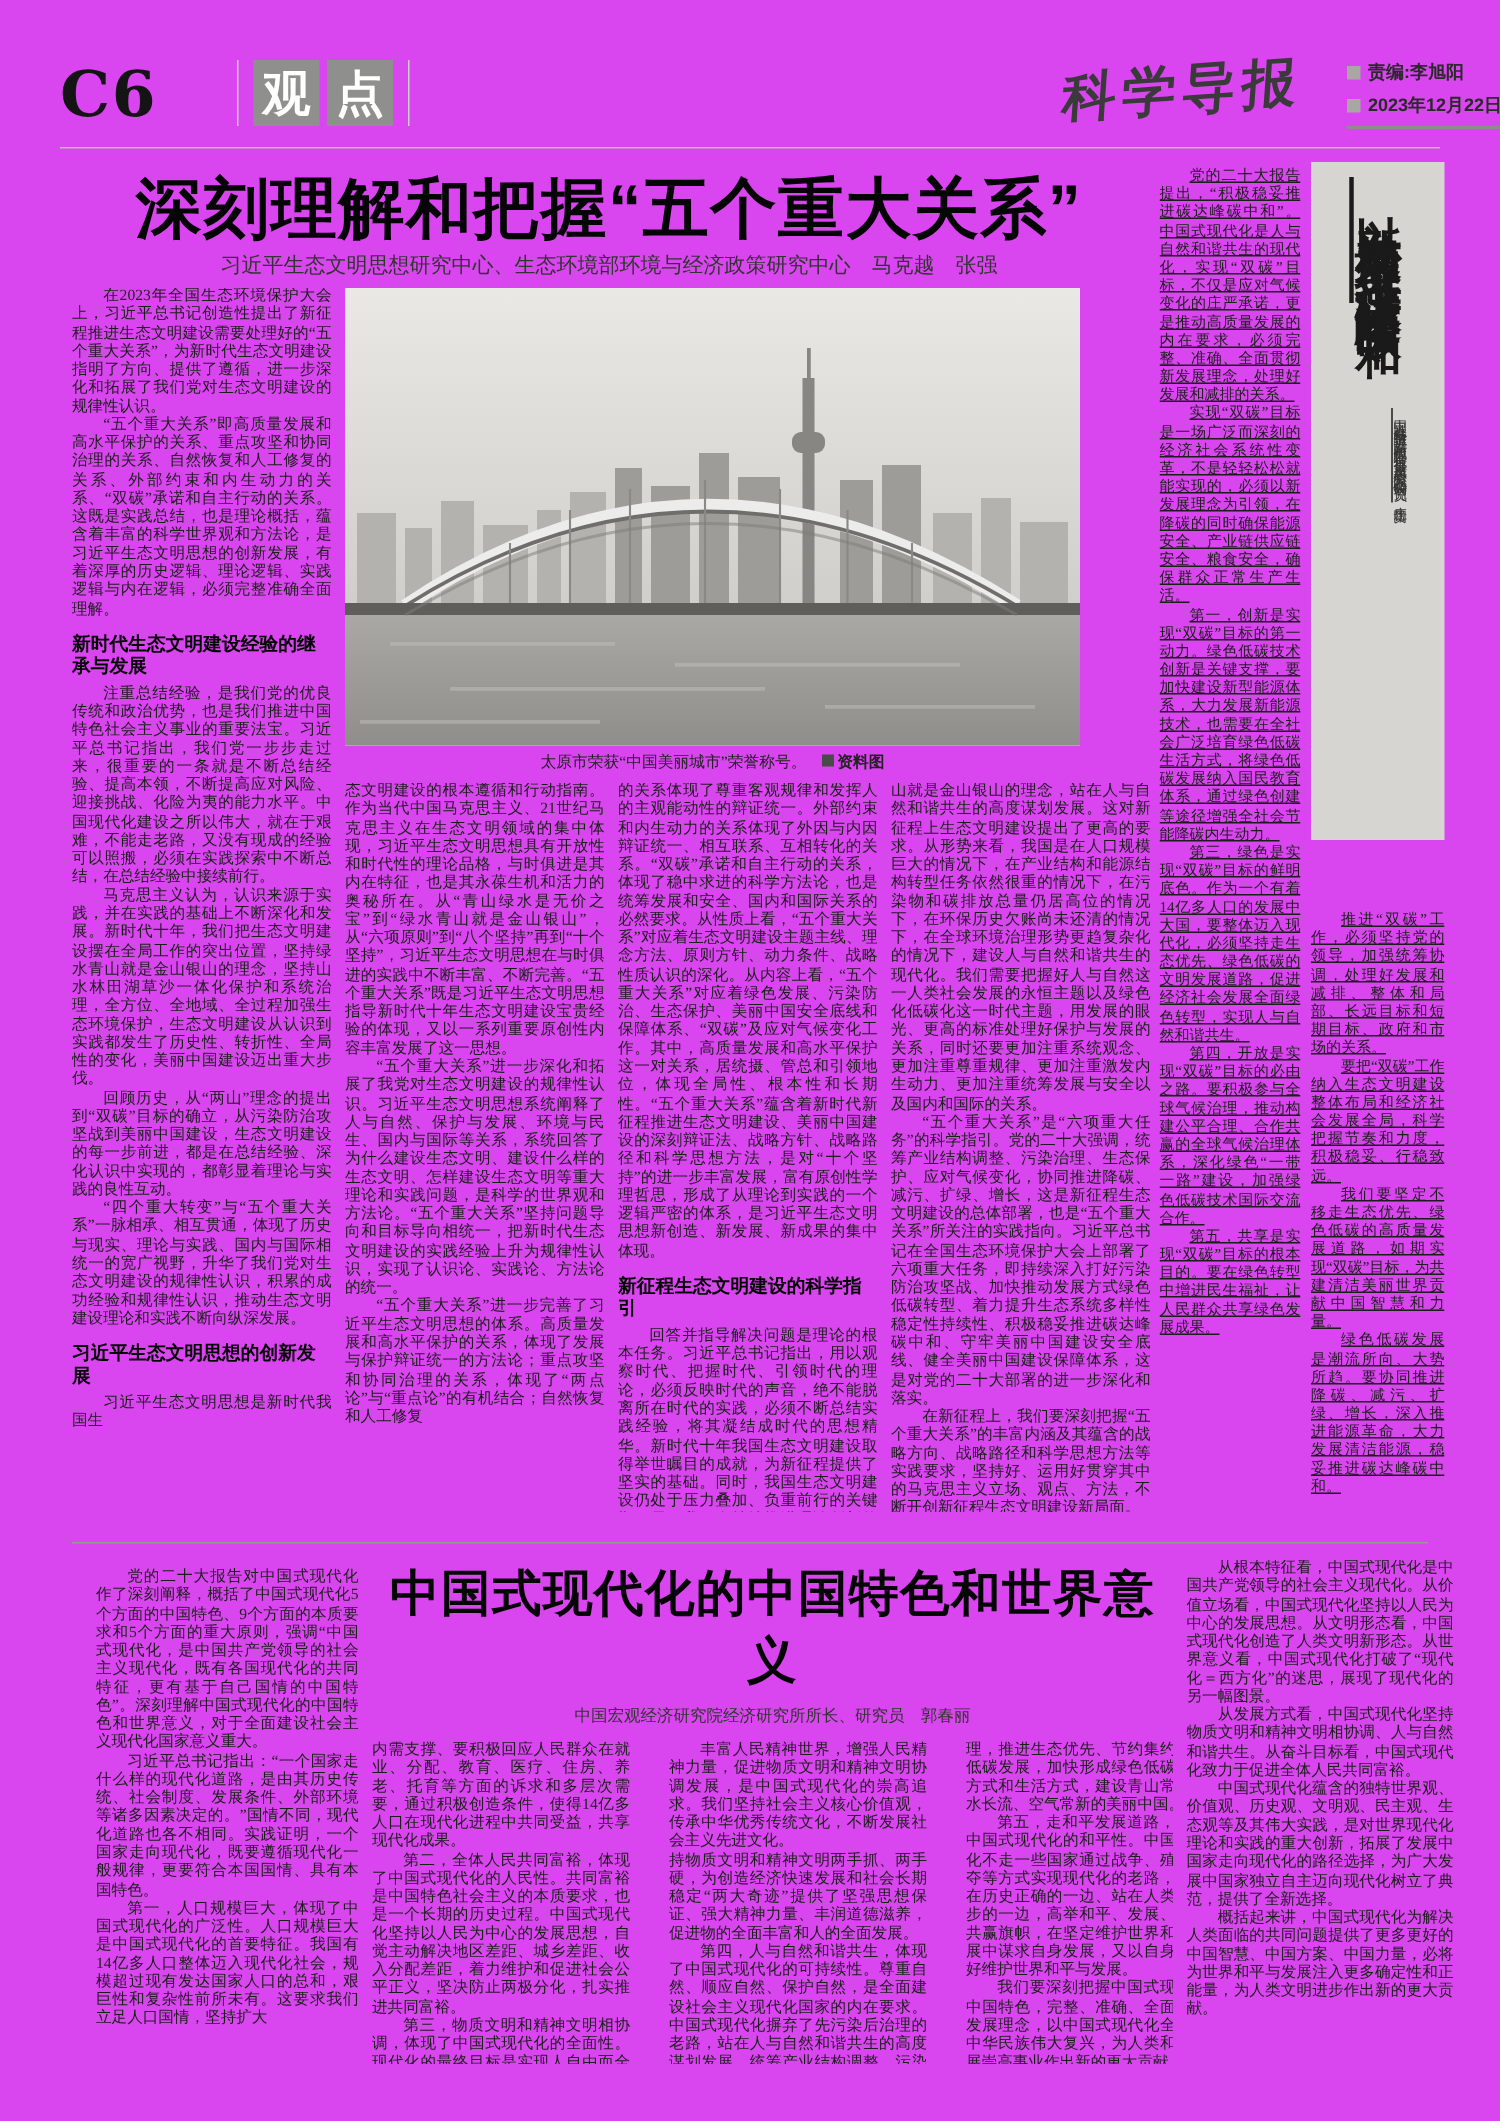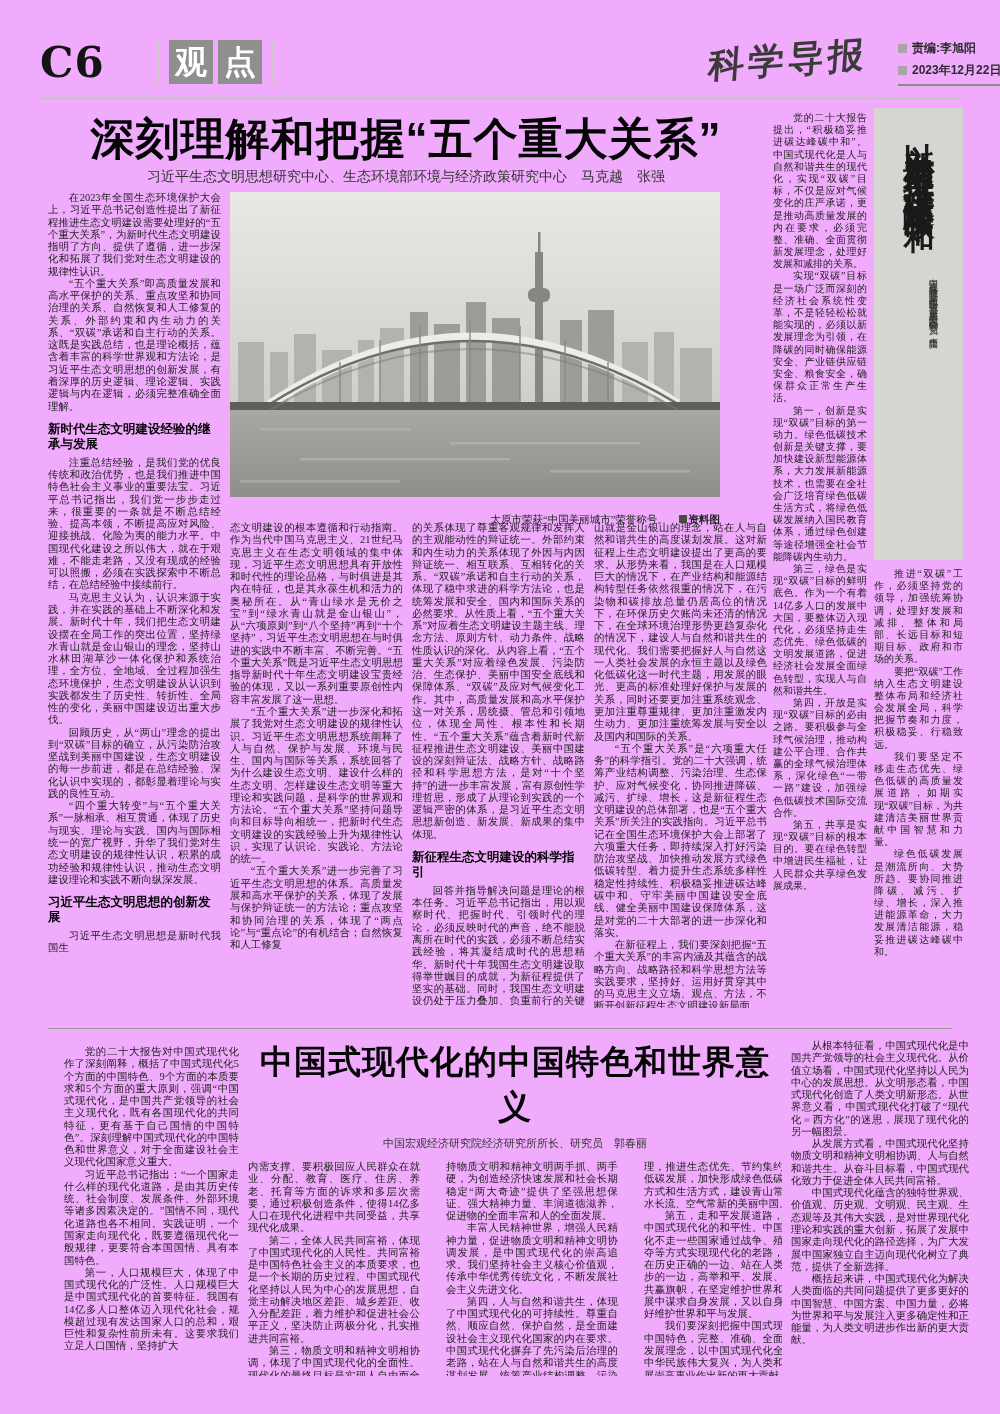--- a/index.html
+++ b/index.html
@@ -1,17 +1,17 @@
 <!DOCTYPE html>
 <html><head>
 <meta charset="utf-8">
 <style>
   html,body{margin:0;padding:0;}
   body{width:1000px;height:1414px;background:#f4f3f0;font-family:"Liberation Sans",sans-serif;}
-  .page{position:relative;width:1000px;height:1414px;background:#f0abfc;overflow:hidden;color:#1c1c1c;}
+  .page{position:relative;width:1000px;height:1414px;background:#d946ef;overflow:hidden;color:#1c1c1c;}
 
   
   .header{position:absolute;left:40px;top:36px;width:920px;height:58px;}
   .header-rule{position:absolute;left:40px;top:98px;width:920px;border-top:1px solid #c2c0bc;}
   .pageno{position:absolute;left:0;top:2px;font-family:"DejaVu Serif","Liberation Serif",serif;font-weight:bold;font-size:42px;color:#141414;letter-spacing:1px;}
   .badge-wrap{position:absolute;left:118px;top:4px;display:flex;gap:5px;padding:0 10px;border-left:1px solid #cfcdc9;border-right:1px solid #cfcdc9;}
   .badge-tile{width:44px;height:44px;background:#8f8f8d;color:#ffffff;font-weight:bold;font-size:32px;line-height:44px;text-align:center;}
   .logo{position:absolute;left:668px;top:0px;font-family:"DejaVu Serif","Liberation Serif",serif;font-weight:bold;font-size:36px;color:#3a3a3a;transform:rotate(-4deg) skewX(-8deg);letter-spacing:4px;}
   .pubinfo{position:absolute;left:858px;top:4px;width:160px;}
   .pubinfo .row{display:flex;align-items:center;margin-bottom:5px;font-size:12px;font-weight:bold;color:#2a2a2a;white-space:nowrap;}
@@ -22,38 +22,38 @@
   .main-headline{position:absolute;left:48px;top:110px;width:716px;text-align:center;font-size:44px;font-weight:900;color:#050505;letter-spacing:1px;font-family:"Liberation Sans",sans-serif;}
   .main-byline{position:absolute;left:48px;top:168px;width:716px;text-align:center;font-size:14px;color:#333;}
 
   
   .main-body{position:absolute;left:48px;top:192px;width:717px;height:822px;display:flex;gap:9px;}
   .mcol{width:173px;flex:0 0 auto;overflow:hidden;}
   .col1{height:822px;}
   .right-region{flex:1 1 auto;display:flex;flex-direction:column;}
   .photo-block{height:330px;flex:0 0 auto;}
   .photo-frame{width:490px;height:305px;background:#d8d7d3;overflow:hidden;}
-  .caption{width:490px;text-align:right;font-size:10.5px;color:#222;margin-top:16px;font-family:"Liberation Serif",serif;}
+  .caption{width:490px;text-align:center;font-size:10.5px;color:#222;margin-top:4px;font-family:"Liberation Serif",serif;}
   .under-photo{flex:1 1 auto;display:flex;gap:9px;overflow:hidden;}
   .ucol{width:173px;flex:0 0 auto;overflow:hidden;height:486px;}
 
   .para{margin:0;font-size:10.4px;line-height:1.18;text-align:justify;text-indent:2em;color:#1d1d1d;font-family:"Liberation Serif",serif;}
   .para.ni{text-indent:0;}
   .subhead{margin:9px 0 5px 0;font-size:12.5px;font-weight:bold;color:#050505;font-family:"Liberation Sans",sans-serif;line-height:1.2;}
 
   
-  .sidebar{position:absolute;left:773px;top:108px;width:190px;height:906px;display:flex;gap:7px;}
+  .sidebar{position:absolute;left:773px;top:108px;width:190px;height:906px;display:flex;gap:7px;text-decoration:underline;}
   .side-left{width:94px;flex:0 0 auto;overflow:hidden;height:906px;padding-top:4px;}
   .side-left .para, .side-right .para{font-size:10px;line-height:1.22;}
   .side-right{width:89px;flex:0 0 auto;display:flex;flex-direction:column;}
   .vtitle-box{width:89px;height:452px;background:#d6d5d1;flex:0 0 auto;display:flex;justify-content:center;align-items:flex-start;padding-top:10px;box-sizing:border-box;}
   .vtitle-inner{writing-mode:vertical-rl;display:flex;gap:6px;}
   .vtitle{writing-mode:vertical-rl;font-size:31px;font-weight:800;letter-spacing:6px;color:#1a1a1a;font-family:"Liberation Sans",sans-serif;}
   .vbyline{writing-mode:vertical-rl;font-size:9px;letter-spacing:1.5px;color:#333;margin-top:64px;font-family:"Liberation Serif",serif;}
-  .side-right-text{flex:1 1 auto;overflow:hidden;padding-top:8px;}
+  .side-right-text{flex:1 1 auto;overflow:hidden;padding-top:8px;margin-top:40px;}
 
   
   .bottom-rule{position:absolute;left:48px;top:1028px;width:904px;border-top:1px solid #9b9995;}
   .bottom{position:absolute;left:48px;top:1040px;width:904px;height:336px;display:flex;gap:9px;}
   .bcol{overflow:hidden;}
   .b-col1{width:175px;flex:0 0 auto;height:336px;padding-top:6px;box-sizing:border-box;margin-left:16px;}
   .b-center{width:534px;flex:0 0 auto;display:flex;flex-direction:column;}
   .bottom-headline{text-align:center;font-size:33px;font-weight:900;color:#050505;letter-spacing:1px;margin:0 0 6px 0;font-family:"Liberation Sans",sans-serif;}
   .bottom-byline{text-align:center;font-size:11px;color:#333;margin-bottom:10px;}
   .b-cols{flex:1 1 auto;display:flex;gap:26px;overflow:hidden;}
@@ -225,22 +225,22 @@
     <div class="b-center">
       <h2 class="bottom-headline">中国式现代化的中国特色和世界意义</h2>
       <div class="bottom-byline">中国宏观经济研究院经济研究所所长、研究员　郭春丽</div>
       <div class="b-cols">
         <div class="b-inner">
             <p class="para ni">内需支撑、要积极回应人民群众在就业、分配、教育、医疗、住房、养老、托育等方面的诉求和多层次需要，通过积极创造条件，使得14亿多人口在现代化进程中共同受益，共享现代化成果。</p>
             <p class="para">第二，全体人民共同富裕，体现了中国式现代化的人民性。共同富裕是中国特色社会主义的本质要求，也是一个长期的历史过程。中国式现代化坚持以人民为中心的发展思想，自觉主动解决地区差距、城乡差距、收入分配差距，着力维护和促进社会公平正义，坚决防止两极分化，扎实推进共同富裕。</p>
             <p class="para">第三，物质文明和精神文明相协调，体现了中国式现代化的全面性。现代化的最终目标是实现人自由而全面的发展。中国式现代化既要物质财富极大丰富，也要精神财富极大丰富，坚</p>
           </div>
         <div class="b-inner">
+            <p class="para">丰富人民精神世界，增强人民精神力量，促进物质文明和精神文明协调发展，是中国式现代化的崇高追求。我们坚持社会主义核心价值观，传承中华优秀传统文化，不断发展社会主义先进文化。</p>
             <p class="para ni">持物质文明和精神文明两手抓、两手硬，为创造经济快速发展和社会长期稳定“两大奇迹”提供了坚强思想保证、强大精神力量、丰润道德滋养，促进物的全面丰富和人的全面发展。</p>
-            <p class="para">丰富人民精神世界，增强人民精神力量，促进物质文明和精神文明协调发展，是中国式现代化的崇高追求。我们坚持社会主义核心价值观，传承中华优秀传统文化，不断发展社会主义先进文化。</p>
             <p class="para">第四，人与自然和谐共生，体现了中国式现代化的可持续性。尊重自然、顺应自然、保护自然，是全面建设社会主义现代化国家的内在要求。中国式现代化摒弃了先污染后治理的老路，站在人与自然和谐共生的高度谋划发展，统筹产业结构调整、污染治</p>
           </div>
         <div class="b-inner">
             <p class="para ni">理，推进生态优先、节约集约、绿色低碳发展，加快形成绿色低碳的生产方式和生活方式，建设青山常在、绿水长流、空气常新的美丽中国。</p>
             <p class="para">第五，走和平发展道路，体现了中国式现代化的和平性。中国式现代化不走一些国家通过战争、殖民、掠夺等方式实现现代化的老路，坚定站在历史正确的一边、站在人类文明进步的一边，高举和平、发展、合作、共赢旗帜，在坚定维护世界和平与发展中谋求自身发展，又以自身发展更好维护世界和平与发展。</p>
             <p class="para">我们要深刻把握中国式现代化的中国特色，完整、准确、全面贯彻新发展理念，以中国式现代化全面推进中华民族伟大复兴，为人类和平与发展崇高事业作出新的更大贡献。</p>
           </div>
       </div>
     </div>
     <div class="bcol b-col5">

